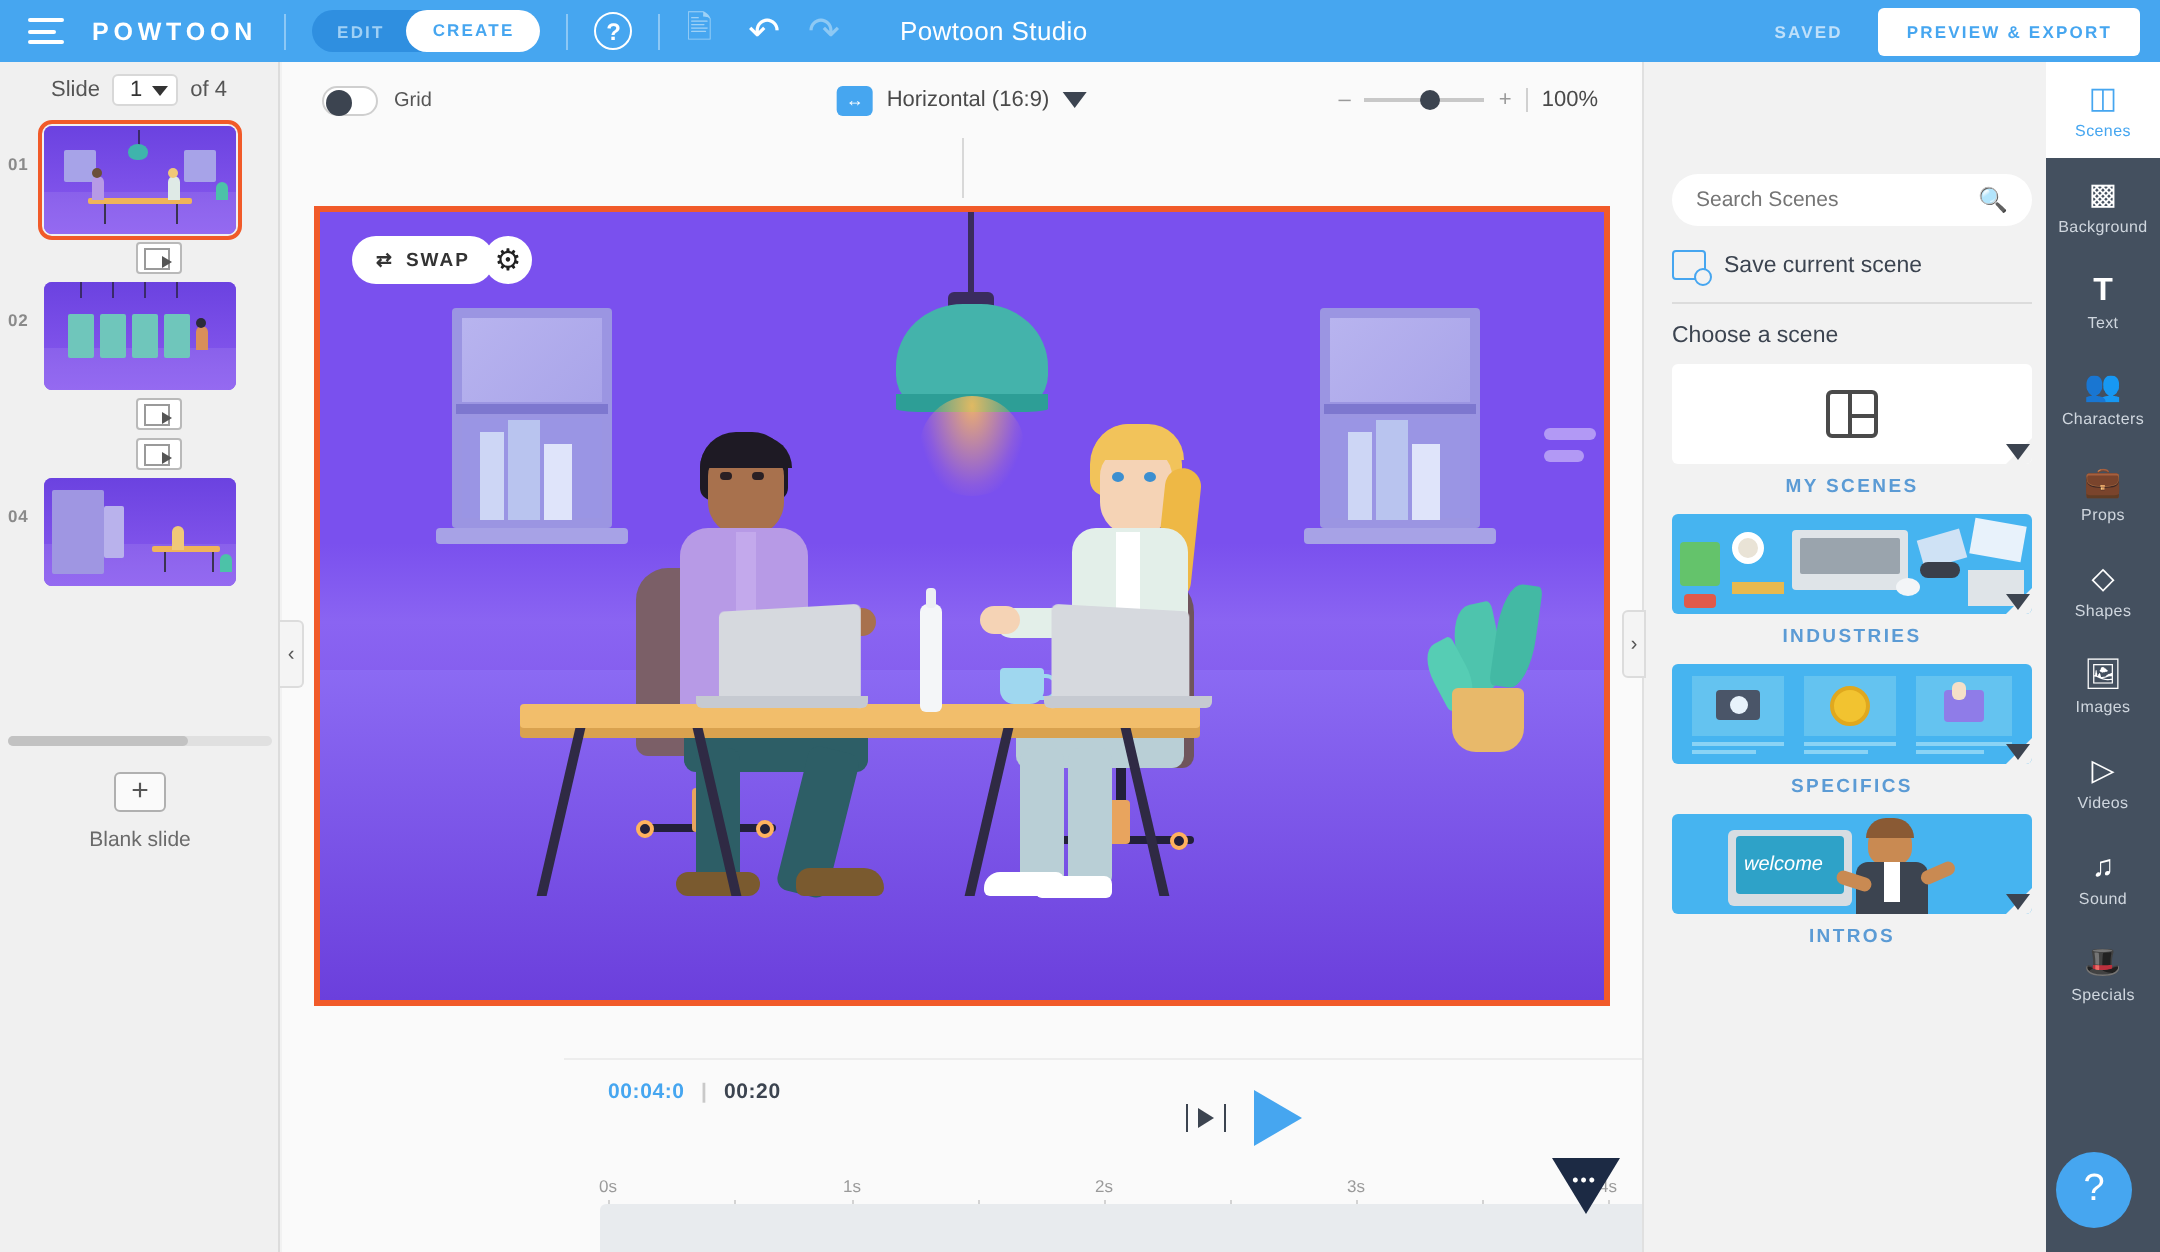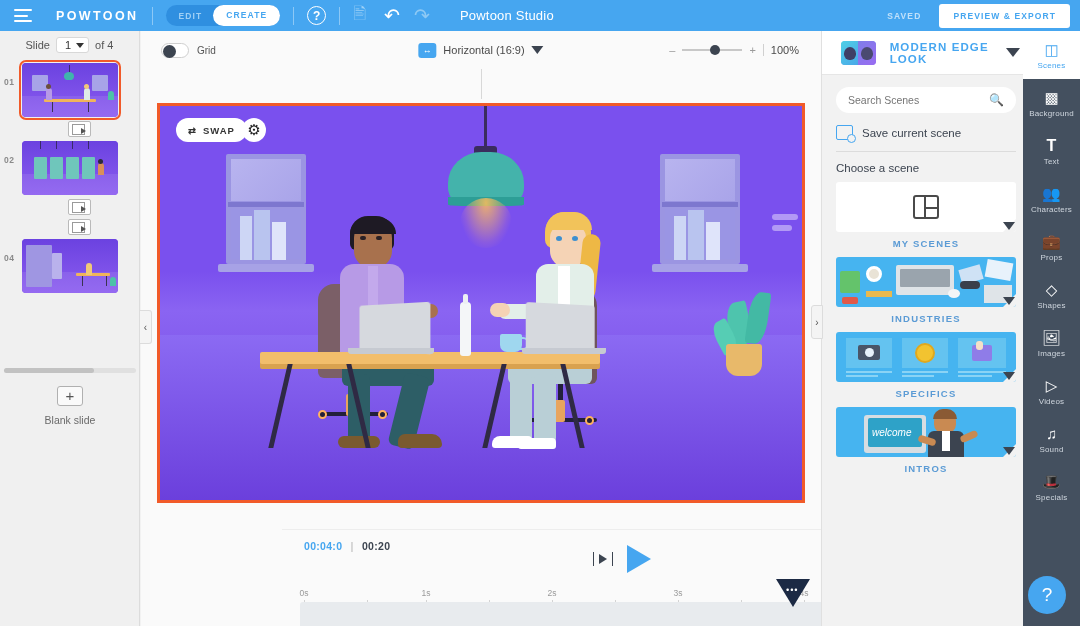--- a/index.html
+++ b/index.html
@@ -12,21 +12,21 @@
   .app { position:relative; width:1080px; height:626px; }
 
   
   .topbar {
     position:absolute; left:0; top:0; width:1080px; height:31px;
     background:#46a6f0; display:flex; align-items:center;
   }
   .hamburger { width:18px; height:13px; margin-left:14px; display:flex; flex-direction:column; justify-content:space-between; cursor:pointer;}
   .hamburger i { display:block; height:2px; background:#fff; border-radius:1px;}
   .hamburger i:nth-child(2){ width:14px;}
-  .brand { margin-left:24px; color:#fff; font-size:12.5px; font-weight:bold; letter-spacing:2.4px; }
+  .brand { margin-left:14px; color:#fff; font-size:12.5px; font-weight:bold; letter-spacing:2.4px; }
   .vdiv { width:1px; height:18px; background:rgba(255,255,255,.38); margin:0 13px; }
   .editcreate { display:flex; align-items:center; background:#2f8fe0; border-radius:11px; height:21px; padding:0; }
   .ec-edit { color:#9fd0f5; font-size:8.5px; font-weight:bold; letter-spacing:1.1px; padding:0 11px 0 13px; cursor:pointer;}
   .ec-create { background:#fff; color:#46a6f0; font-size:8.5px; font-weight:bold; letter-spacing:1.1px;
                border-radius:11px; height:21px; line-height:21px; padding:0 13px; cursor:pointer;}
   .tb-icon { cursor:pointer; display:flex; align-items:center; justify-content:center; }
   .help-circle { width:19px; height:19px; border:1.6px solid #fff; border-radius:50%; color:#fff;
                  font-size:12px; display:flex; align-items:center; justify-content:center; font-weight:bold;}
   .studio-title { color:#fff; font-size:13px; margin-left:30px; letter-spacing:.2px;}
   .tb-right { margin-left:auto; display:flex; align-items:center; padding-right:10px;}
@@ -531,32 +531,20 @@
       <div class="playhead">
         <i>•••</i>
       </div>
 
     </div>
   </div>
 
   <div class="collapse-right">›</div>
 
   <div class="rightpanel">
-    <div class="rp-header">
-      <div class="avatar">
-        <div class="av-half" style="background:linear-gradient(135deg,#4fd0e6,#4aa8e8);">
-            <div class="av-face"></div>
-          </div>
-        <div class="av-half" style="background:linear-gradient(135deg,#7f7de8,#9a6cf2);">
-            <div class="av-face" style="background:#4a4a70;"></div>
-          </div>
-      </div>
-      <span class="rp-title">MODERN EDGE LOOK</span>
-      <span class="rp-caret"></span>
-    </div>
 
     <div class="rp-body">
       <div class="search-box">
         <input placeholder="Search Scenes" style="">
         <span class="search-ico">🔍</span>
       </div>
 
       <div class="save-scene">
         <span class="ss-ico"></span>
         <span class="ss-label">Save current scene</span>

